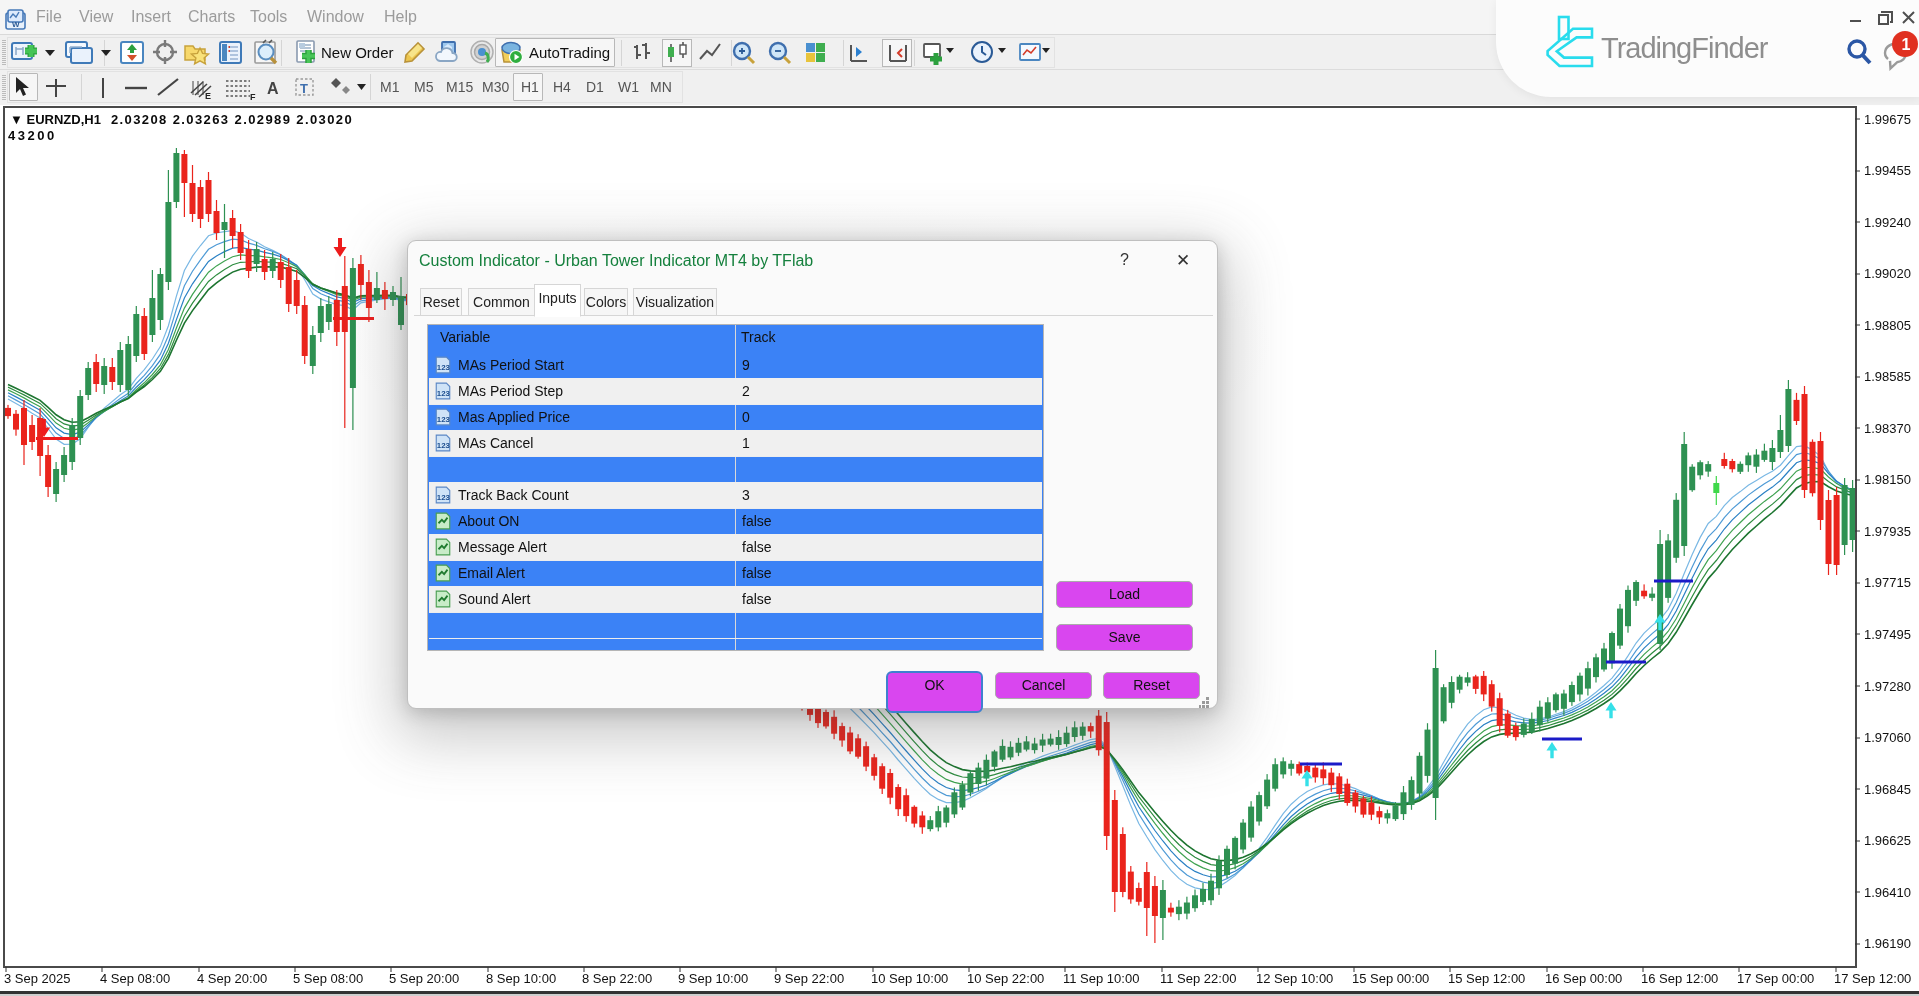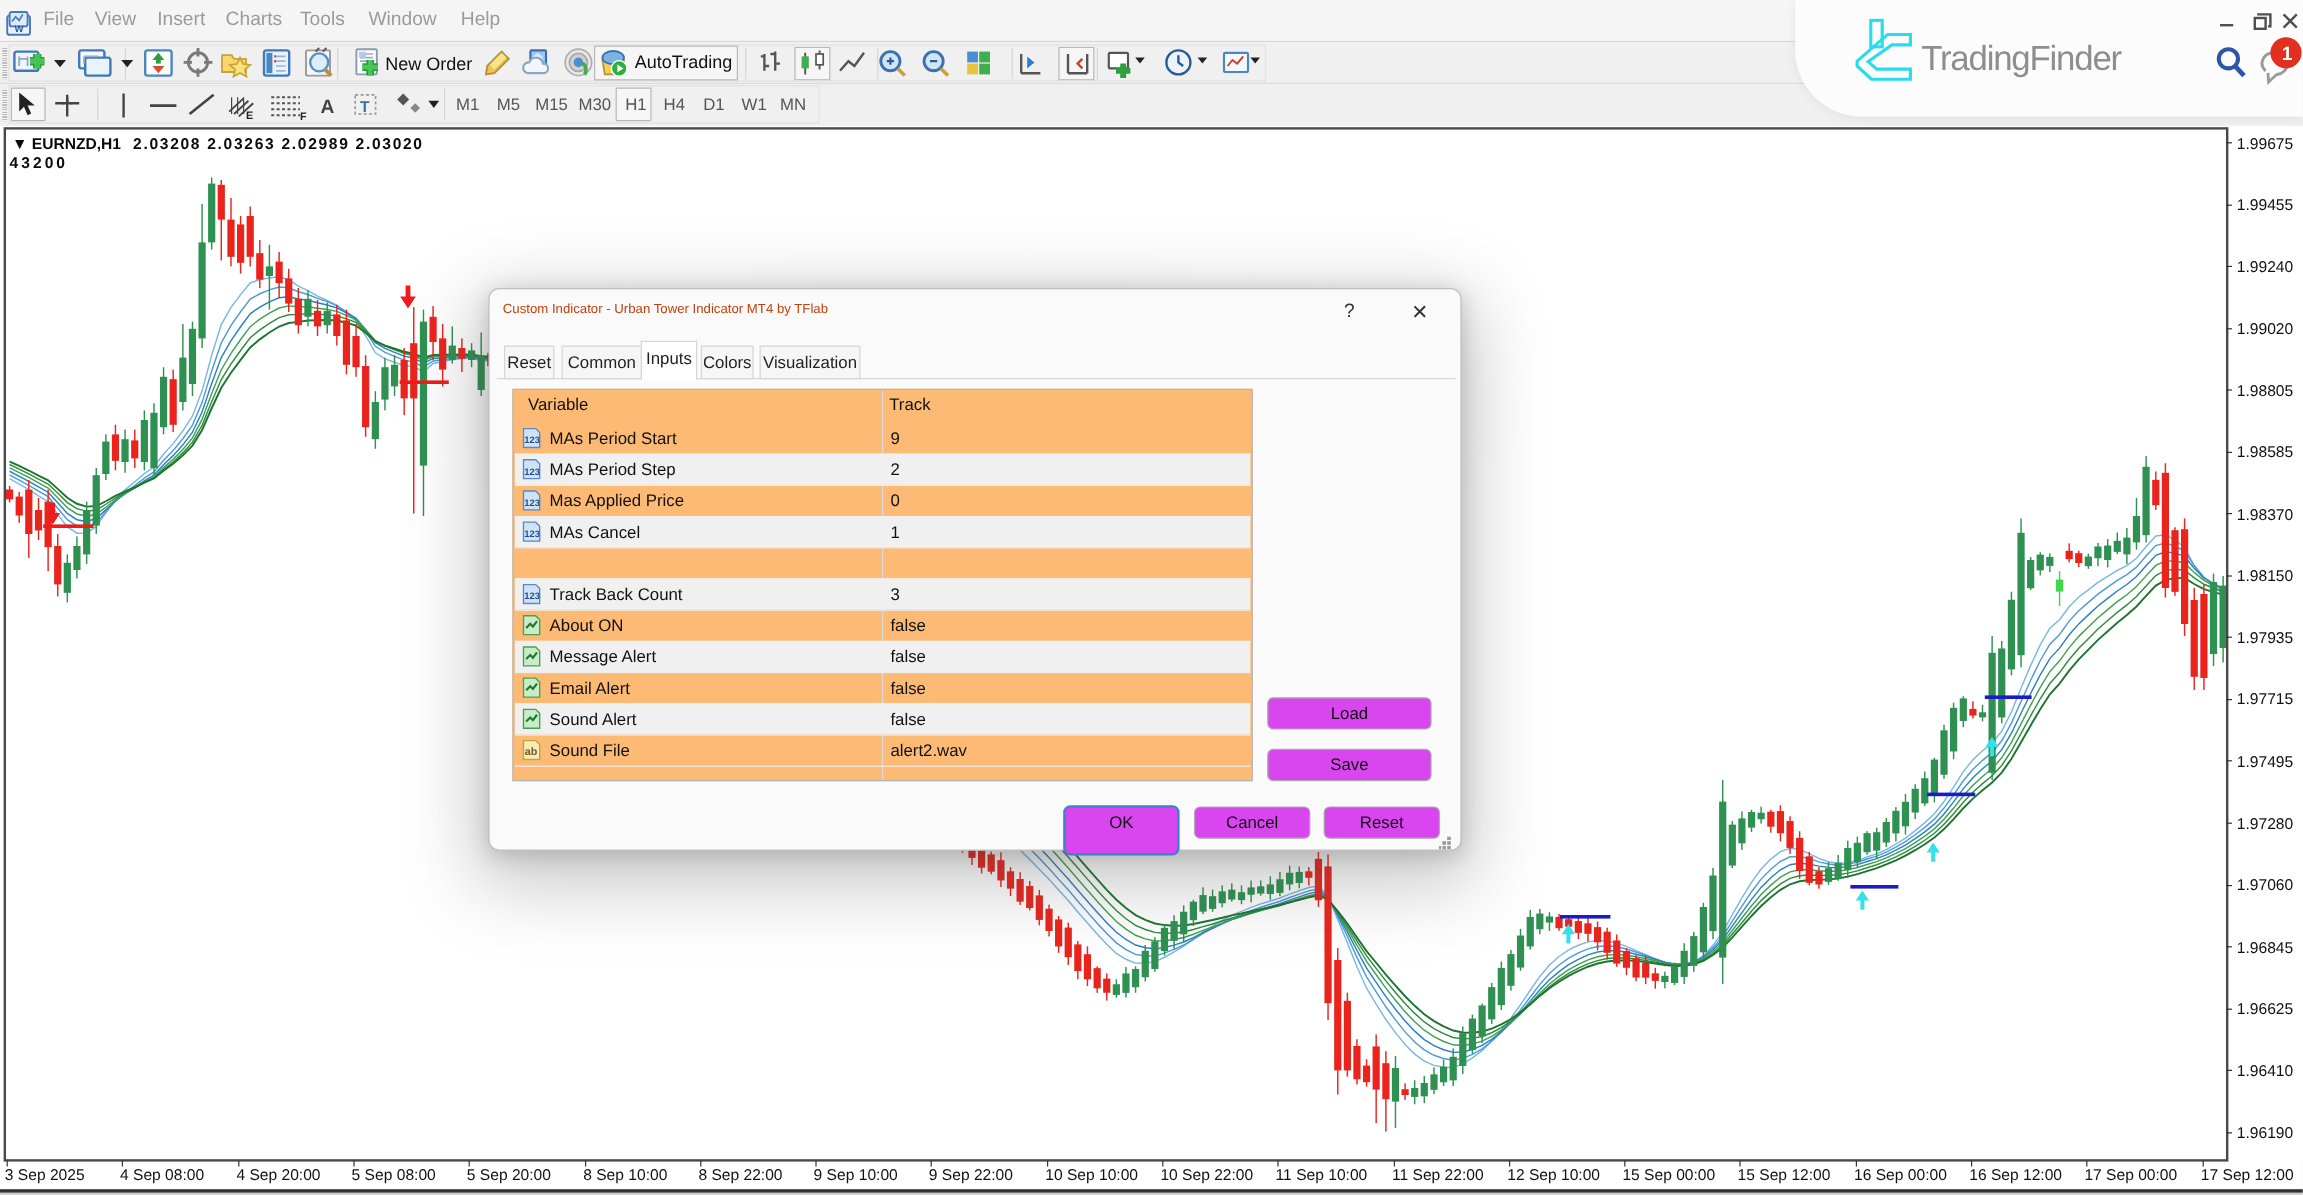--- a/index.html
+++ b/index.html
@@ -19,28 +19,28 @@
 #blob{position:absolute;left:1496px;top:0;width:423px;height:97px;background:#fcfcfc;
  border-bottom-left-radius:55px;box-shadow:0 2px 10px rgba(0,0,0,0.06)}
 #botline{position:absolute;left:0;top:991px;width:1919px;height:3px;background:#333}
 #botpad{position:absolute;left:0;top:994px;width:1919px;height:2px;background:#cfcfcf}
 
 #dlg{position:absolute;left:407px;top:240px;width:811px;height:469px;background:#fafafa;
  border:1px solid #bfbfbf;border-radius:9px;
  box-shadow:0 18px 60px 12px rgba(80,80,80,0.30),0 4px 18px rgba(0,0,0,0.18)}
 #wash{position:absolute;left:0;top:105px;width:1919px;height:891px;pointer-events:none;
  background:radial-gradient(ellipse 650px 200px at 810px 240px, rgba(140,140,140,0.10), rgba(150,150,150,0) 72%)}
-#dlgtitle{position:absolute;left:11px;top:11px;font-size:11px;color:#c2410c}
+#dlgtitle{position:absolute;left:11px;top:11px;font-size:16px;color:#15803d}
 #dlghelp{position:absolute;left:712px;top:10px;font-size:16px;color:#333}
 #dlgx{position:absolute;left:768px;top:9px;font-size:17px;color:#333}
 .tab{position:absolute;top:47px;height:28px;border:1px solid #d6d6d6;background:#f6f6f6;
  font-size:14px;color:#222;text-align:center;line-height:26px}
 .tabsel{top:43px;height:33px;background:#fff;border-bottom:1px solid #fff;z-index:3}
 #tabline{position:absolute;left:6px;top:74px;width:799px;height:1px;background:#d6d6d6}
-#tbl{position:absolute;left:19px;top:83px;width:617px;height:327px;background:#fdba74;
+#tbl{position:absolute;left:19px;top:83px;width:617px;height:327px;background:#3b82f6;
  border:1px solid #b5b5b5}
 .hdr{position:absolute;top:4px;font-size:14px;color:#111}
 .row{position:absolute;left:1px;width:613px;height:26px}
 .rowg{background:#f0f0f0}
 .rlab{position:absolute;left:29px;top:5px;font-size:14px;color:#111}
 .rval{position:absolute;left:313px;top:5px;font-size:14px;color:#111}
 .ric{position:absolute;left:5px;top:4px;width:18px;height:18px}
 #colsep{position:absolute;left:307px;top:0;width:1px;height:325px;background:#d9d9d9}
 .btn{position:absolute;background:#d946ef;border:1px solid #ababab;border-radius:5px;
  font-size:14px;color:#111;text-align:center}
@@ -920,28 +920,20 @@
       <div class="rowline" style="top:261px"></div>
       <div class="row rowg" style="top:261px">
         <svg class="ric" width="18" height="18" viewBox="0 0 16 16">
           <path d="M2 1 h9 l3 3 v11 h-12 z" fill="#c8ecc8" stroke="#4a9f52" stroke-width="1"></path>
 <path d="M4 10 l3 -3 2 2 3 -4" stroke="#1f7a2f" stroke-width="1.6" fill="none"></path>
         </svg>
         <div class="rlab">Sound Alert</div>
         <div class="rval">false</div>
       </div>
       <div class="rowline" style="top:287px"></div>
-      <div class="row" style="top:287px">
-        <svg class="ric" width="18" height="18" viewBox="0 0 16 16">
-          <path d="M2 1 h9 l3 3 v11 h-12 z" fill="#f7ecb8" stroke="#bfa43c" stroke-width="1"></path>
-<text x="3" y="12" style="font:bold 8px 'Liberation Sans'" fill="#6f5a1d">ab</text>
-        </svg>
-        <div class="rlab">Sound File</div>
-        <div class="rval">alert2.wav</div>
-      </div>
       <div class="rowline" style="top:313px"></div>
     </div>
     <div class="btn" style="left:648px;top:340px;width:137px;height:27px;line-height:25px">Load</div>
     <div class="btn" style="left:648px;top:383px;width:137px;height:27px;line-height:25px">Save</div>
     <div class="btn" style="left:478px;top:430px;width:97px;height:42px;line-height:24px;border:2px solid #3f80cf;border-radius:6px">OK</div>
     <div class="btn" style="left:587px;top:431px;width:97px;height:27px;line-height:25px">Cancel</div>
     <div class="btn" style="left:695px;top:431px;width:97px;height:27px;line-height:25px">Reset</div>
     <svg style="position:absolute;left:791px;top:456px" width="11" height="11">
 <g fill="#9a9a9a">
         <rect x="7" y="0" width="3" height="3"></rect>

